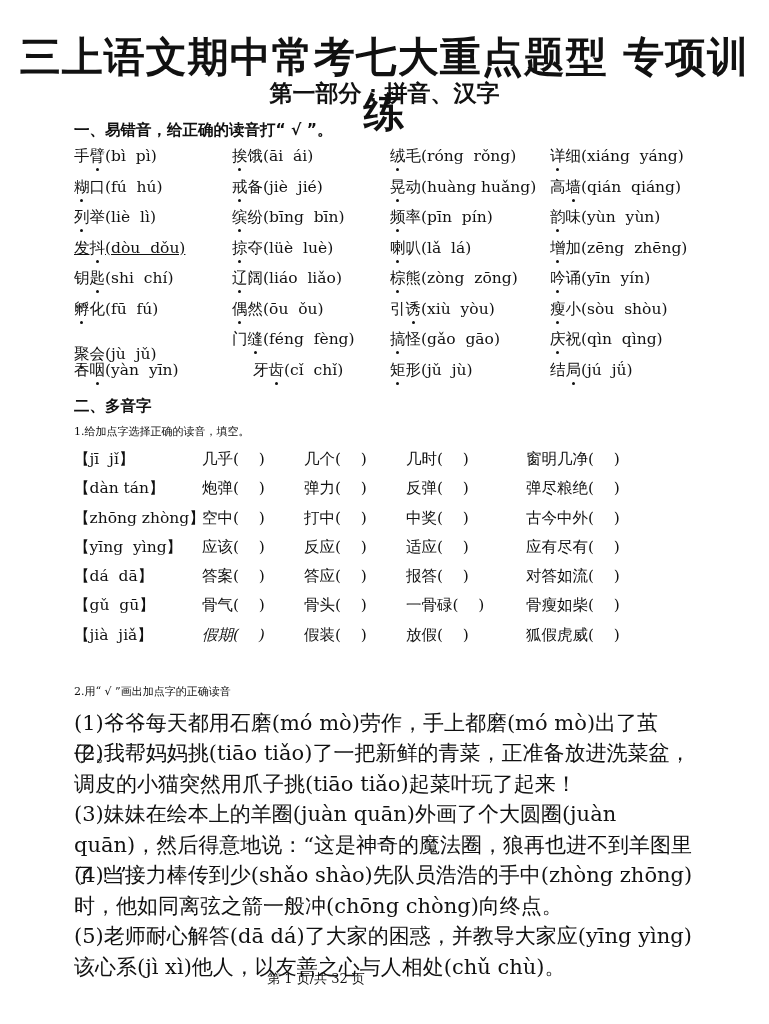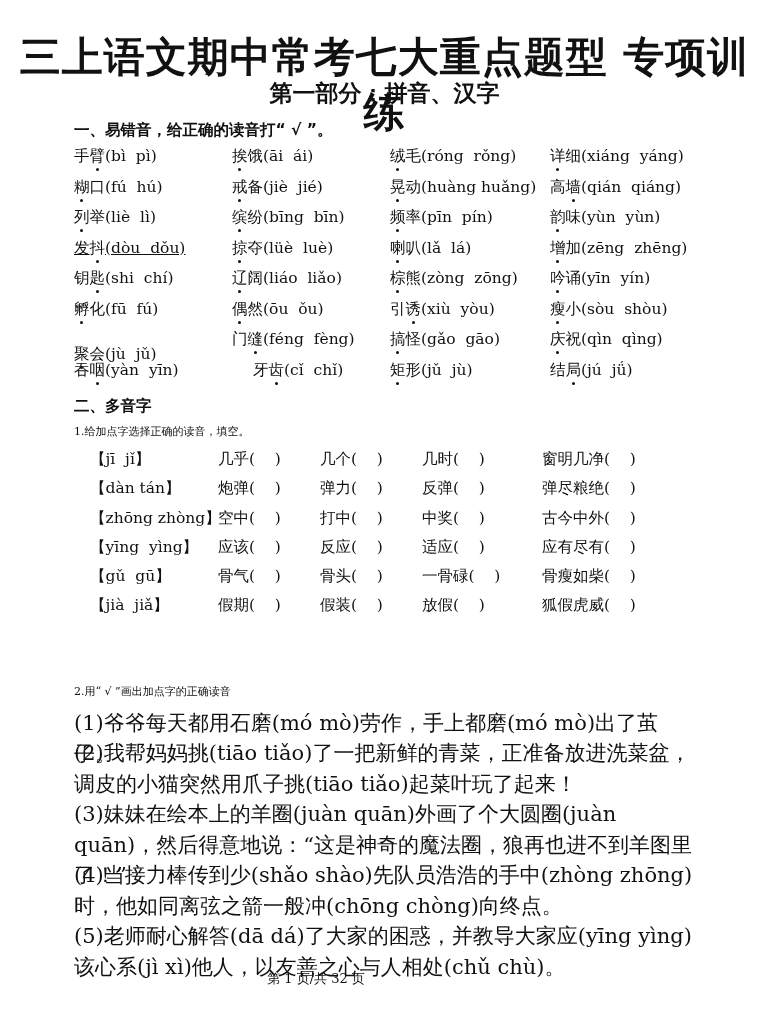--- a/index.html
+++ b/index.html
@@ -5,21 +5,21 @@
   html, body { margin:0; padding:0; background:#ffffff; }
   body { width:769px; height:1024px; position:relative; overflow:hidden; color:#111; font-family:"DejaVu Serif","Liberation Serif",serif; }
   .title { position:absolute; top:30px; left:0; width:769px; text-align:center; font-size:41px; font-weight:bold; letter-spacing:1px; font-family:"DejaVu Serif","Liberation Serif",serif; }
   .subtitle { position:absolute; top:78px; left:0; width:769px; text-align:center; font-size:23px; font-weight:bold; font-family:"DejaVu Sans","Liberation Sans",sans-serif; }
   .sec { position:absolute; left:74px; font-size:15.5px; font-weight:bold; font-family:"DejaVu Sans","Liberation Sans",sans-serif; }
   .line { position:absolute; left:74px; font-size:11px; white-space:nowrap; }
   .grid1 { position:absolute; left:74px; top:146px; width:640px; }
   .grid1 .row { height:30.5px; position:relative; }
   .grid1 .cell { position:absolute; top:0; font-size:15.5px; white-space:nowrap; }
   .grid2 { position:absolute; left:74px; top:449px; width:640px; }
-  .grid2 .row { height:29.3px; position:relative;margin-left:16px; }
+  .grid2 .row { height:29.3px; position:relative; }
   .grid2 .cell { position:absolute; top:0; font-size:15.5px; white-space:nowrap; }
   .para { position:absolute; left:74px; width:625px; font-size:21px; line-height:30.5px; }
   .dot { position:relative; display:inline-block; }
   .dot::after { content:""; position:absolute; left:50%; bottom:-4px; width:3px; height:3px; margin-left:-1.5px; border-radius:50%; background:#111; }
   .footer { position:absolute; top:970px; left:0; width:632px; text-align:center; font-size:13px; }
 </style>
 </head>
 <body>
 
 <div class="title">三上语文期中常考七大重点题型 专项训练</div>
@@ -104,29 +104,36 @@
       <div class="cell" style="left: 452px; white-space: pre;">古今中外(    )</div>
     </div>
     <div class="row">
       <div class="cell" style="left: 0px; white-space: pre;">【yīng  yìng】</div>
       <div class="cell" style="left: 128px; white-space: pre;">应该(    )</div>
       <div class="cell" style="left: 230px; white-space: pre;">反应(    )</div>
       <div class="cell" style="left: 332px; white-space: pre;">适应(    )</div>
       <div class="cell" style="left: 452px; white-space: pre;">应有尽有(    )</div>
     </div>
     <div class="row">
+      <div class="cell" style="left: 0px; white-space: pre;">【dá  dā】</div>
+      <div class="cell" style="left: 128px; white-space: pre;">答案(    )</div>
+      <div class="cell" style="left: 230px; white-space: pre;">答应(    )</div>
+      <div class="cell" style="left: 332px; white-space: pre;">报答(    )</div>
+      <div class="cell" style="left: 452px; white-space: pre;">对答如流(    )</div>
+    </div>
+    <div class="row">
       <div class="cell" style="left: 0px; white-space: pre;">【gǔ  gū】</div>
       <div class="cell" style="left: 128px; white-space: pre;">骨气(    )</div>
       <div class="cell" style="left: 230px; white-space: pre;">骨头(    )</div>
       <div class="cell" style="left: 332px; white-space: pre;">一骨碌(    )</div>
       <div class="cell" style="left: 452px; white-space: pre;">骨瘦如柴(    )</div>
     </div>
     <div class="row">
       <div class="cell" style="left: 0px; white-space: pre;">【jià  jiǎ】</div>
-      <div class="cell" style="left: 128px; white-space: pre;">假期(    )</div>
+      <div class="cell" style="left: 128px; white-space: pre; font-style: italic;">假期(    )</div>
       <div class="cell" style="left: 230px; white-space: pre;">假装(    )</div>
       <div class="cell" style="left: 332px; white-space: pre;">放假(    )</div>
       <div class="cell" style="left: 452px; white-space: pre;">狐假虎威(    )</div>
     </div>
   </div>
 
 <div class="line" style="top:684px;text-align:center;">2.用“ √ ”画出加点字的正确读音</div>
 
 <div class="para" style="top:708px;">(1)爷爷每天都用石磨(mó  mò)劳作，手上都磨(mó  mò)出了茧子。</div>
 <div class="para" style="top:738px;">(2)我帮妈妈挑(tiāo  tiǎo)了一把新鲜的青菜，正准备放进洗菜盆，调皮的小猫突然用爪子挑(tiāo  tiǎo)起菜叶玩了起来！</div>

